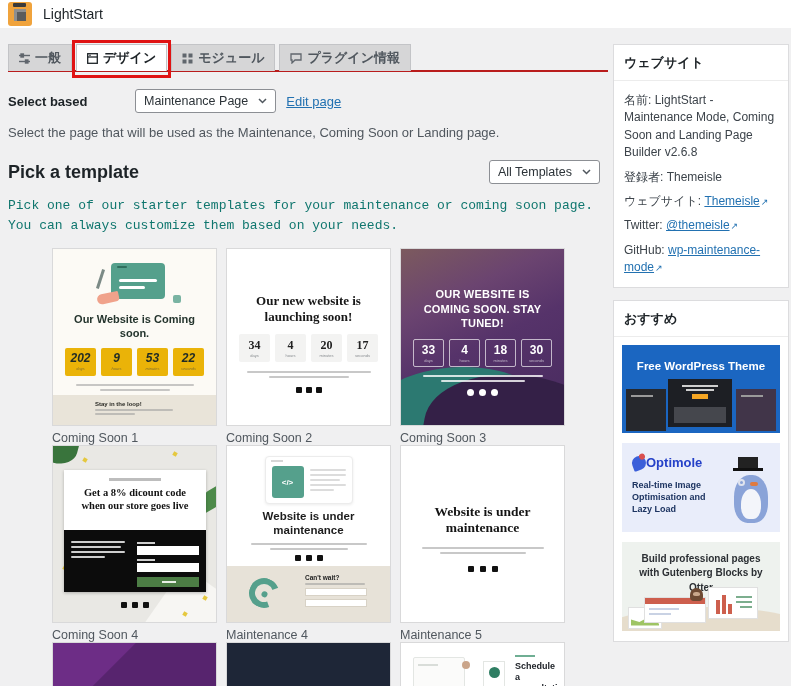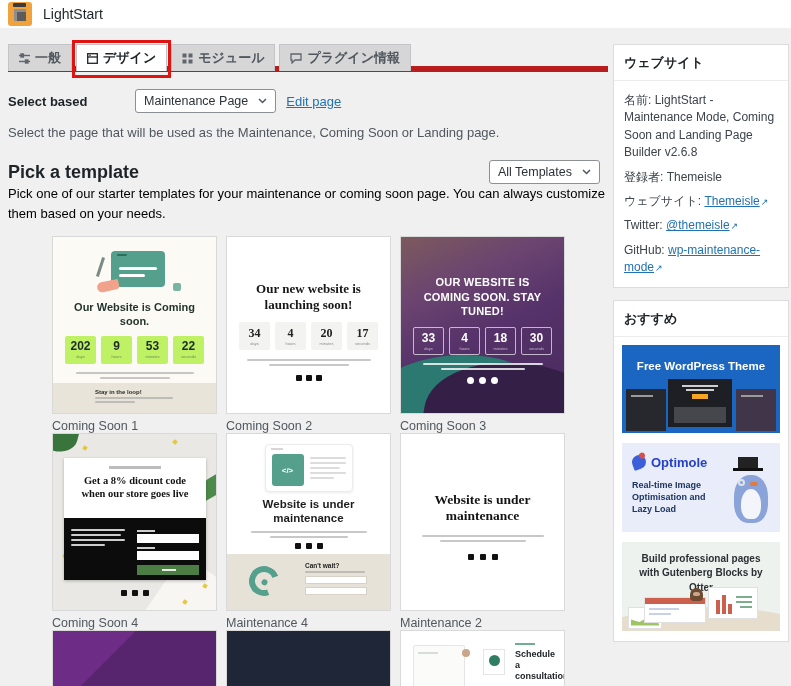--- a/index.html
+++ b/index.html
@@ -12,21 +12,21 @@
   
   .topbar { height:28px; background:#fff; display:flex; align-items:center; padding-left:8px; gap:11px; }
   .logo { width:24px; height:24px; background:#f0a33c; border-radius:3px; position:relative; flex:none; }
   .logo .band { position:absolute; top:1px; left:5px; width:13px; height:4px; background:#3a3a3a; border-radius:1px; }
   .logo .sq1 { position:absolute; top:7px; left:6px; width:12px; height:12px; background:#8f8f8f; }
   .logo .sq2 { position:absolute; top:10px; left:9px; width:9px; height:9px; background:#4f4f4f; opacity:.8; }
   .app-title { font-size:14px; color:#1d2327; }
 
   
   .main { position:absolute; left:8px; top:44px; width:600px; }
-  .tabbar { border-bottom:6px solid #b91c1c; padding-bottom:0; height:28px; display:flex; gap:4px; }
+  .tabbar { border-bottom:2px solid #b91c1c; padding-bottom:0; height:28px; display:flex; gap:4px; }
   .tab {
     display:inline-flex; align-items:center; gap:5px;
     background:#d6d6d7; border:1px solid #c3c4c7; border-bottom:none;
     padding:0 10px; height:27px; font-size:13px; font-weight:bold; color:#50575e; cursor:pointer;
   }
   .tab svg { display:block; }
   .tab.active { background:#fff; color:#1d2327; position:relative; }
   .red-box { position:absolute; left:-5px; top:-5px; right:-5px; bottom:-7px; border:3px solid #e01313; pointer-events:none; }
 
   .row { display:flex; align-items:center; margin-top:17px; }
@@ -34,21 +34,21 @@
   .wp-select {
     display:inline-flex; align-items:center; justify-content:space-between;
     background:#fff; border:1px solid #8c8f94; border-radius:3px;
     height:24px; padding:0 8px; font-size:12.5px; color:#2c3338; cursor:pointer; gap:10px;
   }
   .edit-link { color:#2271b1; text-decoration:underline; margin-left:10px; cursor:pointer; }
   .desc { margin-top:12px; color:#50575e; }
 
   .h2row { margin-top:20px; display:flex; align-items:center; justify-content:space-between; width:592px; }
   h2.page-h { font-size:18px; color:#1d2327; font-weight:bold; }
-  .tpl-desc { margin-top:0; color:#000000; line-height:1.55; }
+  .tpl-desc { margin-top:12px; color:#0f766e; line-height:1.55;font-family:Liberation Mono, monospace; }
 
   
   .grid { margin:12px 0 0 44px; width:514px; display:grid; grid-template-columns:repeat(3,165px); column-gap:9px; }
   .card { width:165px; }
   .thumb { width:165px; height:178px; border:1px solid #d9d9da; background:#fff; position:relative; overflow:hidden; cursor:pointer; }
   .card-label { margin-top:5px; font-size:12.5px; color:#50575e; }
 
   .ph { height:2px; background:#9a9a9a; opacity:.55; border-radius:1px; margin:3px auto 0; }
   .ph.w { background:#fff; opacity:.8; }
   .cd { display:flex; justify-content:center; gap:5px; }
@@ -65,21 +65,21 @@
   .t0 { background:#fcfaf5; }
   .t0 .illus { position:relative; height:52px; margin-top:8px; }
   .t0 .doc { position:absolute; left:58px; top:6px; width:54px; height:36px; background:#55a08c; border-radius:4px; }
   .t0 .doc i { position:absolute; left:8px; height:3px; background:#fff; border-radius:2px; }
   .t0 .doc i:nth-child(1){ top:9px; width:38px; } .t0 .doc i:nth-child(2){ top:16px; width:38px; } .t0 .doc i:nth-child(3){ top:23px; width:26px; }
   .t0 .doc .dots { position:absolute; top:3px; left:6px; width:10px; height:2px; background:#2f6e5d; border-radius:1px; }
   .t0 .hand { position:absolute; left:44px; top:36px; width:22px; height:10px; background:#f0a28b; border-radius:6px 2px 4px 6px; transform:rotate(-12deg); }
   .t0 .pencil { position:absolute; left:46px; top:12px; width:3px; height:20px; background:#7b8a86; transform:rotate(18deg); }
   .t0 .chip { position:absolute; left:120px; top:38px; width:8px; height:8px; background:#79b3a2; border-radius:2px; }
   .t0 .title { margin-top:4px; text-align:center; font-size:11px; font-weight:bold; color:#24342d; line-height:1.25; padding:0 14px; }
-  .t0 .cd { margin-top:7px; } .t0 .cd-box { background:#bef264; } .t0 .cd-num { color:#1f2b26; }
+  .t0 .cd { margin-top:7px; } .t0 .cd-box { background:#eab308;font-style:italic; } .t0 .cd-num { color:#1f2b26; }
   .t0 .socials { margin-top:6px; } .t0 .sdot { background:#3f9182; }
   .t0 .foot { position:absolute; left:0; right:0; bottom:0; height:30px; background:#e9e4d9; padding:6px 0 0 42px; }
   .t0 .foot b { font-size:6px; color:#2a2a25; display:block; }
   .t0 .foot .ph { margin:2px 0 0; width:78px; }
 
   
   .t1 { background:#fff; }
   .t1 .title { margin-top:44px; text-align:center; font-family:"Liberation Serif",serif; font-weight:bold; font-size:13px; color:#171717; line-height:1.2; padding:0 18px; }
   .t1 .cd { margin-top:10px; } .t1 .cd-box { background:#f3f3f2; } .t1 .cd-num { color:#222; font-family:"Liberation Serif",serif; }
   .t1 .socials { margin-top:9px; gap:4px; }
@@ -173,21 +173,21 @@
   .b1 .mkC { position:absolute; left:46px; bottom:6px; width:64px; height:48px; background:#1d1f24; }
   .b1 .mkC .ln { position:absolute; left:14px; height:2px; background:#cfcfcf; } 
   .b1 .mkC .ln.l1 { top:6px; width:36px; } .b1 .mkC .ln.l2 { top:10px; width:28px; left:18px; }
   .b1 .mkC .ob { position:absolute; left:24px; top:15px; width:16px; height:5px; background:#f5a623; }
   .b1 .mkC .ph2 { position:absolute; left:6px; bottom:4px; width:52px; height:16px; background:#45474d; }
   .b1 .mkL { position:absolute; left:4px; bottom:2px; width:40px; height:42px; background:#26282d; }
   .b1 .mkR { position:absolute; right:4px; bottom:2px; width:40px; height:42px; background:#413549; }
   .b1 .mkL i,.b1 .mkR i { position:absolute; left:5px; top:6px; width:22px; height:2px; background:#9a9a9a; }
 
   .b2 { height:89px; background:#e9edfa; }
-  .b2 .brand { position:absolute; left:10px; top:12px; display:flex; align-items:center; gap:5px; }
+  .b2 .brand { position:absolute; left:10px; top:12px; display:flex; align-items:flex-end; }
   .b2 .oicon { width:14px; height:14px; background:#3b5fd9; border-radius:50% 50% 50% 10%; position:relative; transform:rotate(-20deg); }
   .b2 .oicon::after { content:""; position:absolute; right:-1px; top:-1px; width:6px; height:6px; background:#d94f4f; border-radius:50%; }
   .b2 .bname { font-size:13px; font-weight:bold; color:#2541c8; }
   .b2 .btext { position:absolute; left:10px; top:36px; width:82px; font-size:9px; font-weight:bold; color:#1d3461; line-height:1.35; }
   .b2 .peng { position:absolute; right:4px; top:14px; width:50px; height:72px; }
   .b2 .pbody { position:absolute; left:8px; top:18px; width:34px; height:48px; background:#8aa3d8; border-radius:45% 45% 40% 40%; }
   .b2 .pbelly { position:absolute; left:15px; top:32px; width:20px; height:30px; background:#f3f5fa; border-radius:50% 50% 40% 40%; }
   .b2 .phat { position:absolute; left:12px; top:0; width:20px; height:12px; background:#222; }
   .b2 .pbrim { position:absolute; left:7px; top:11px; width:30px; height:3px; background:#111; }
   .b2 .pmono { position:absolute; left:12px; top:22px; width:7px; height:7px; border:2px solid #e0e4ee; border-radius:50%; }
@@ -481,21 +481,21 @@
       <div class="thumb t5">
         <div class="title">Website is under maintenance</div>
         <div class="ph" style="width:122px;margin-top:10px"></div>
         <div class="ph" style="width:86px"></div>
         <div class="socials">
             <div class="sdot flat"></div>
             <div class="sdot flat"></div>
             <div class="sdot flat"></div>
           </div>
       </div>
-      <div class="card-label">Maintenance 2</div>
+      <div class="card-label">Maintenance 5</div>
     </div>
 
     <div class="card">
       <div class="thumb t6">
         <div class="d1"></div>
         <div class="d2"></div>
 
       </div>
     </div>
 

